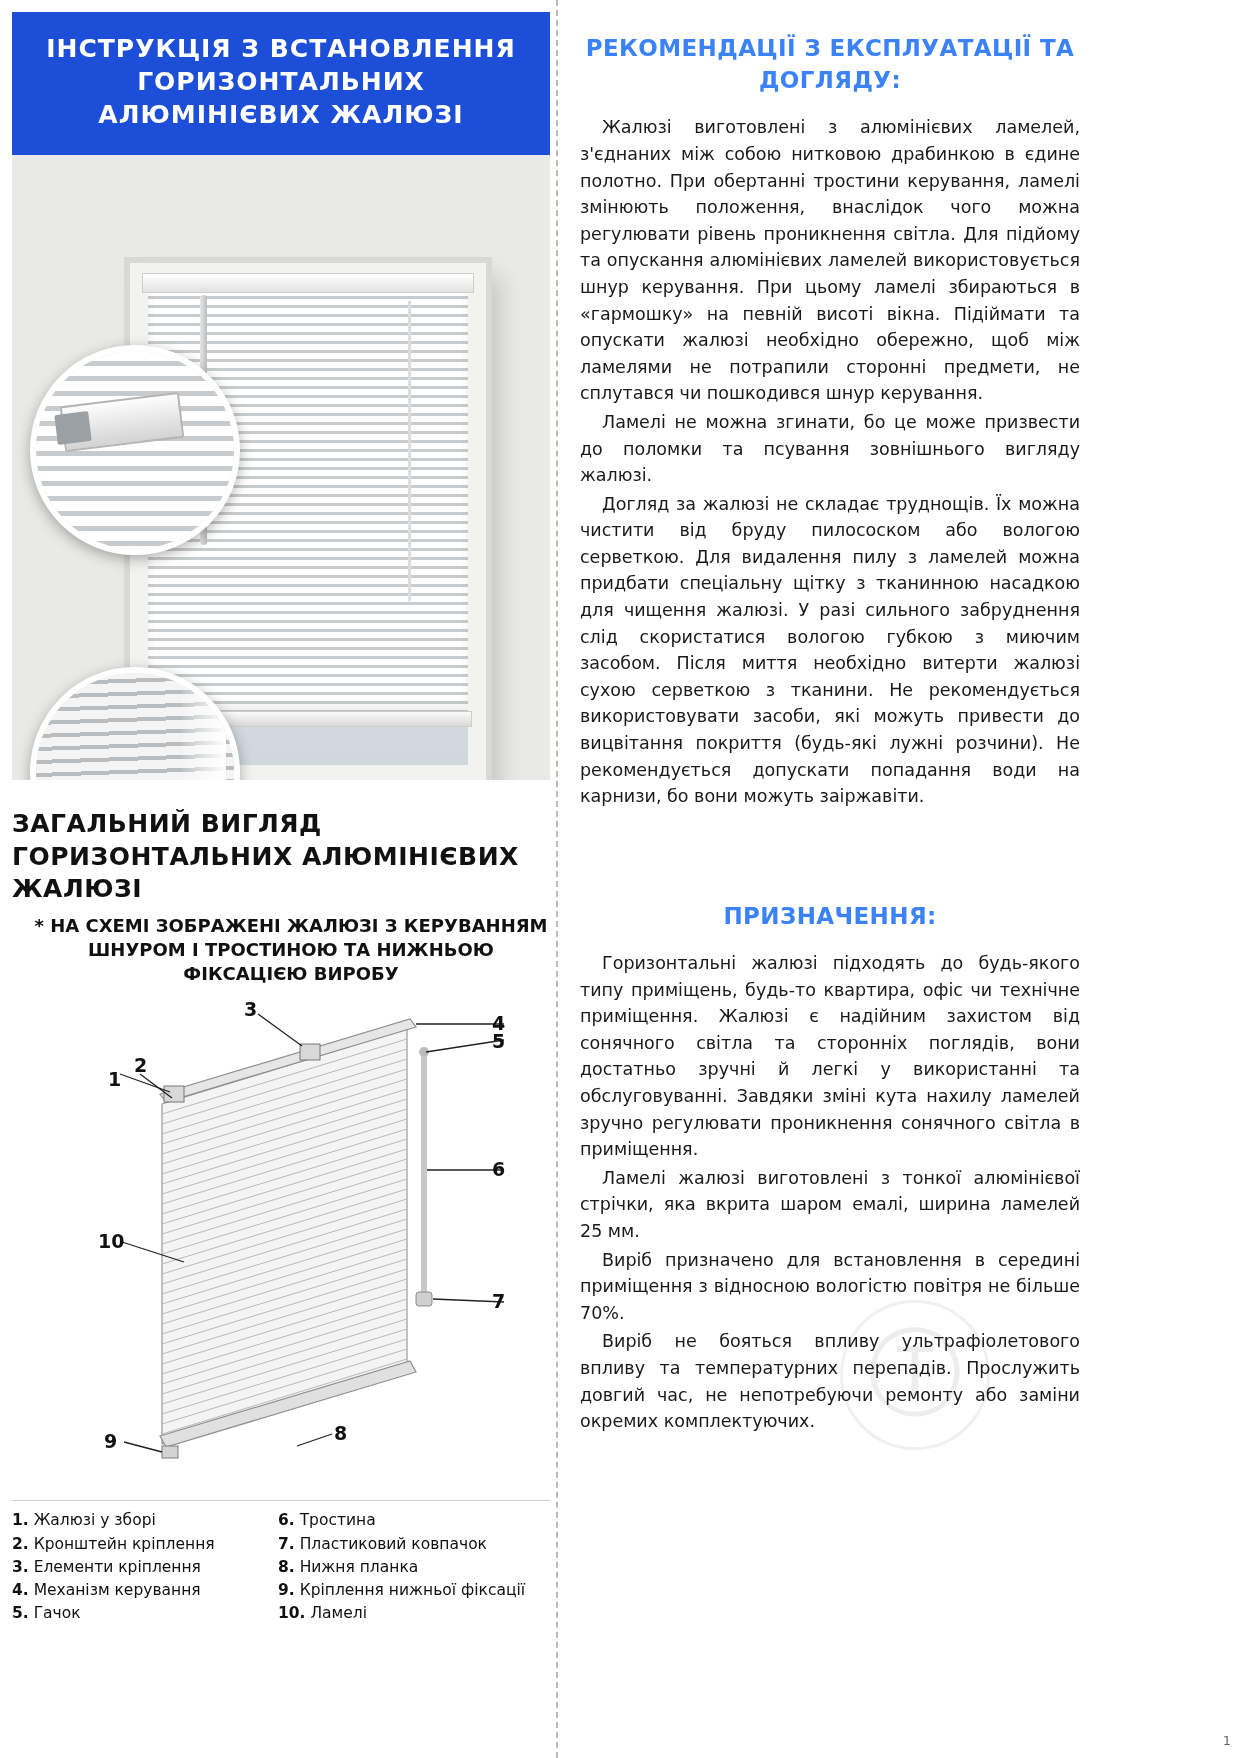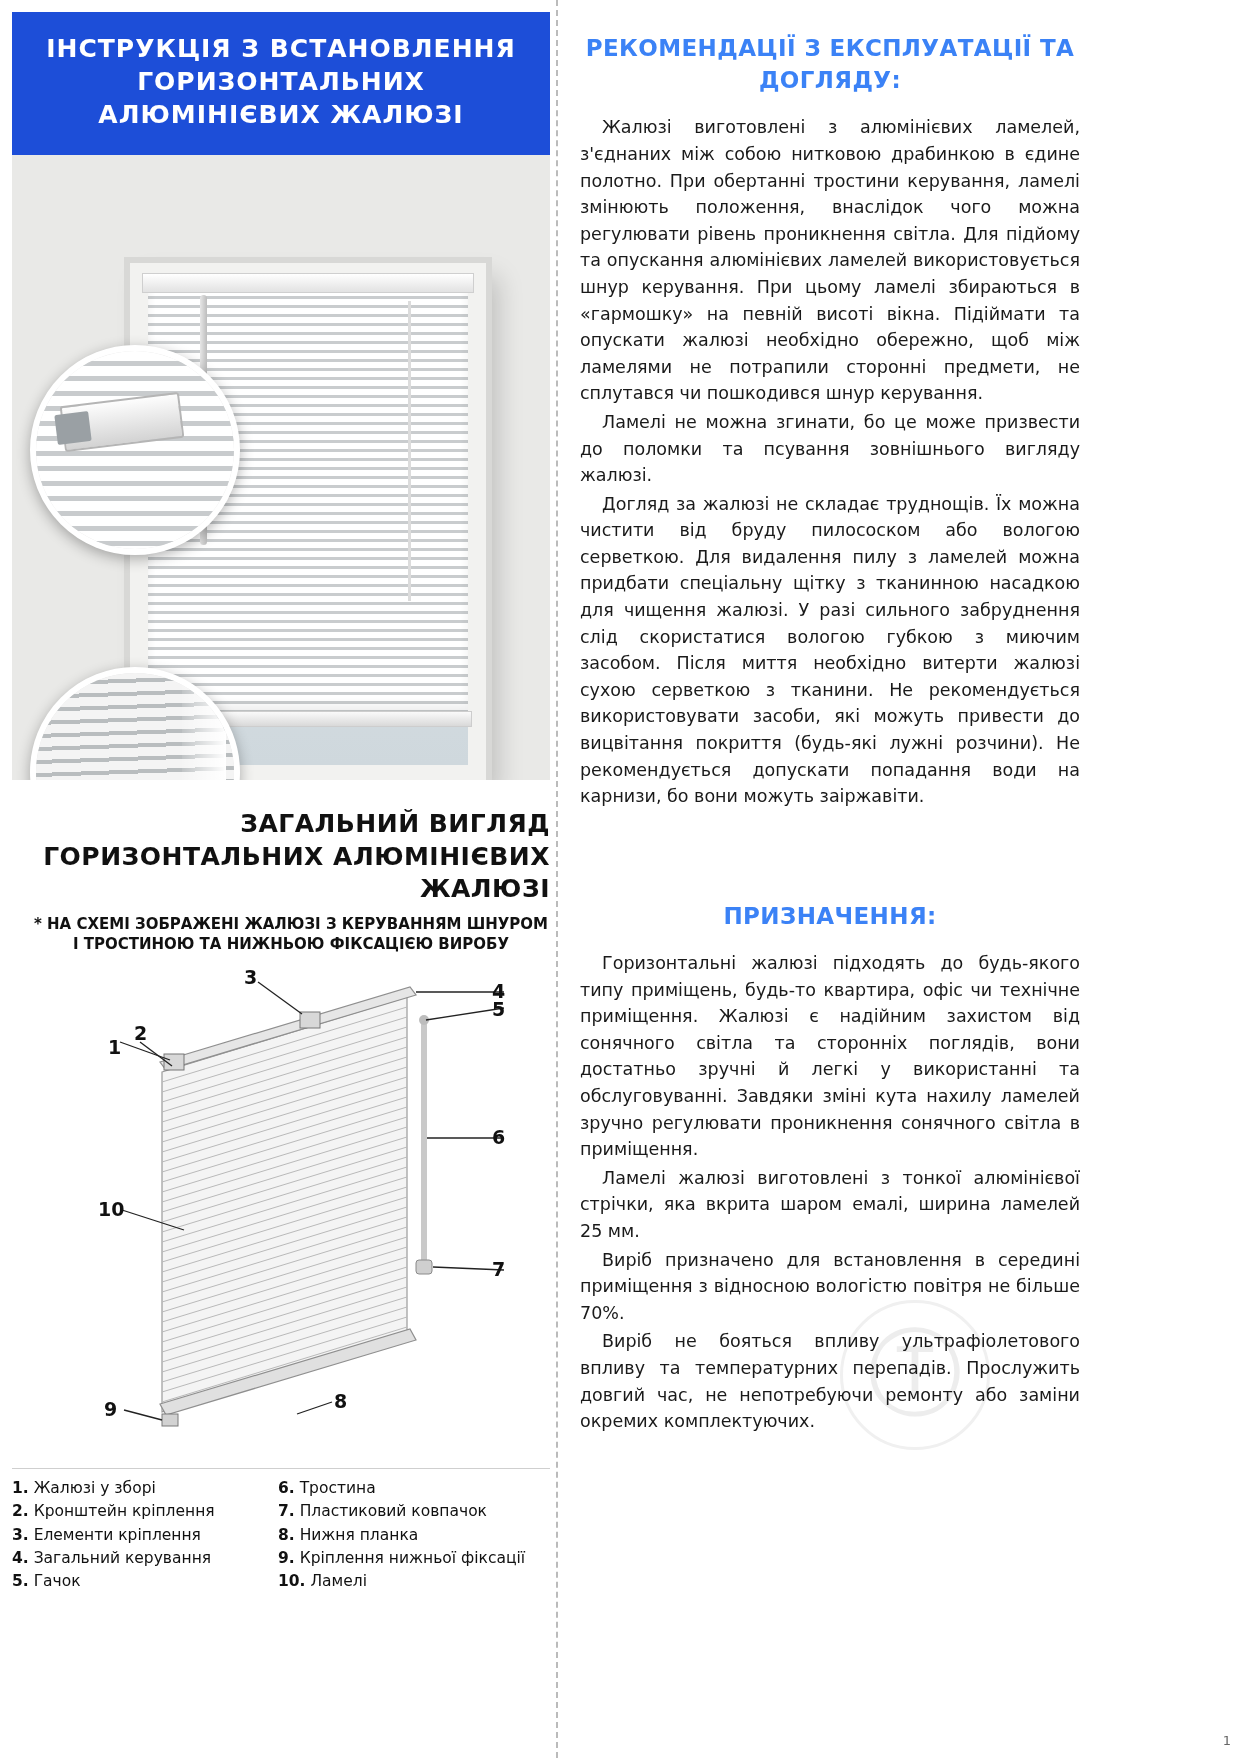--- a/index.html
+++ b/index.html
@@ -143,33 +143,33 @@
     background:
       repeating-linear-gradient(178deg,#f4f4f4 0 9px,#b9bdbf 9px 13px);
   }
   .zoom-b .z-edge {
     position: absolute; right: 8px; top: 0; bottom: 0; width: 44px;
     background: linear-gradient(90deg,rgba(255,255,255,.1),#ffffff);
   }
 
   
   .scheme-title {
-    text-align: right;
+    text-align: left;
     margin-top: 28px;
     font-weight: bold;
     font-size: 25px;
     line-height: 1.3;
     text-transform: uppercase;
     color: #111;
     letter-spacing: .5px;
   }
   .scheme-note {
     text-align: center;
     font-weight: bold;
-    font-size: 15px;
+    font-size: 18px;
     line-height: 1.35;
     margin-top: 8px;
     color: #111;
     text-transform: uppercase;
     margin-left: 20px;
   }
 
   
   .diagram {
     position: relative;
@@ -369,21 +369,21 @@
         <li>
           <span class="ln">2.</span>
           <span>Кронштейн кріплення</span>
         </li>
         <li>
           <span class="ln">3.</span>
           <span>Елементи кріплення</span>
         </li>
         <li>
           <span class="ln">4.</span>
-          <span>Загальний керування</span>
+          <span>Механізм керування</span>
         </li>
         <li>
           <span class="ln">5.</span>
           <span>Гачок</span>
         </li>
       </ol>
       <ol>
         <li>
           <span class="ln">6.</span>
           <span>Тростина</span>

